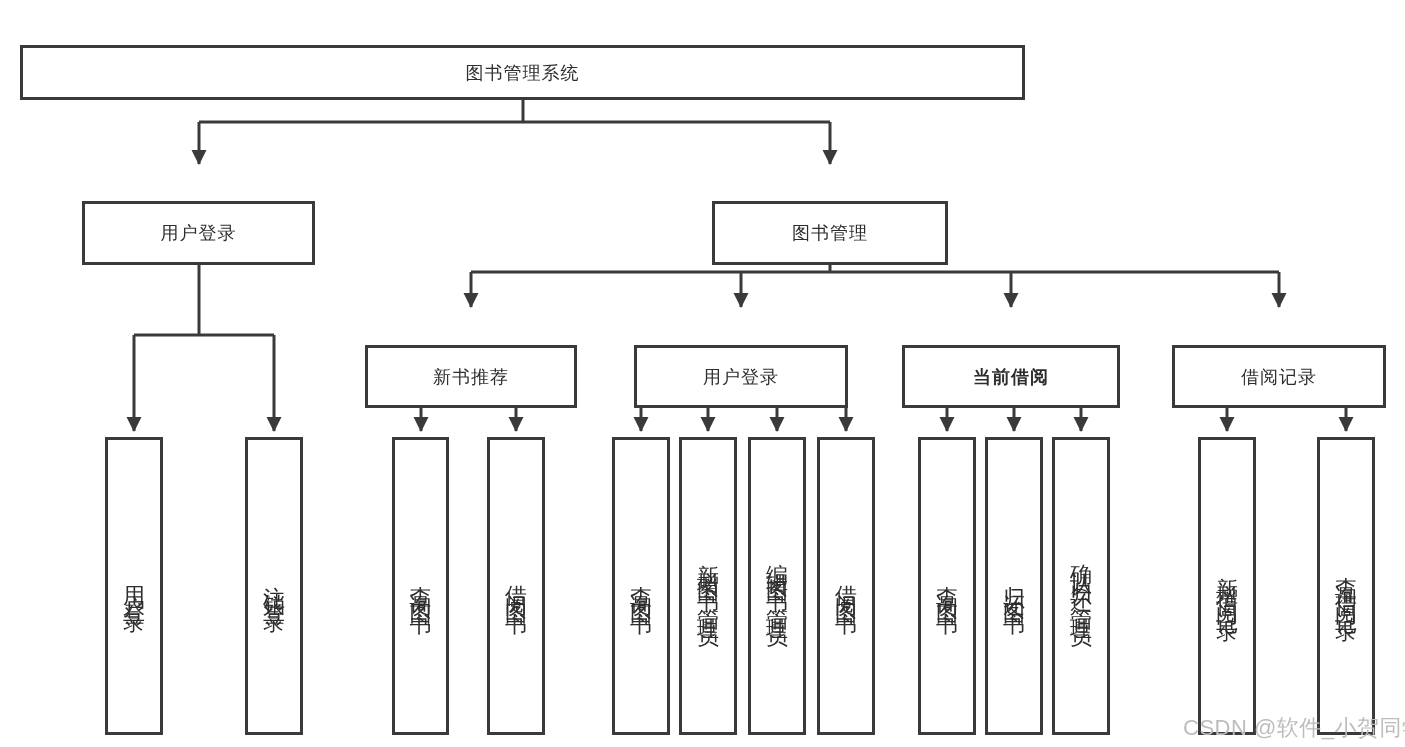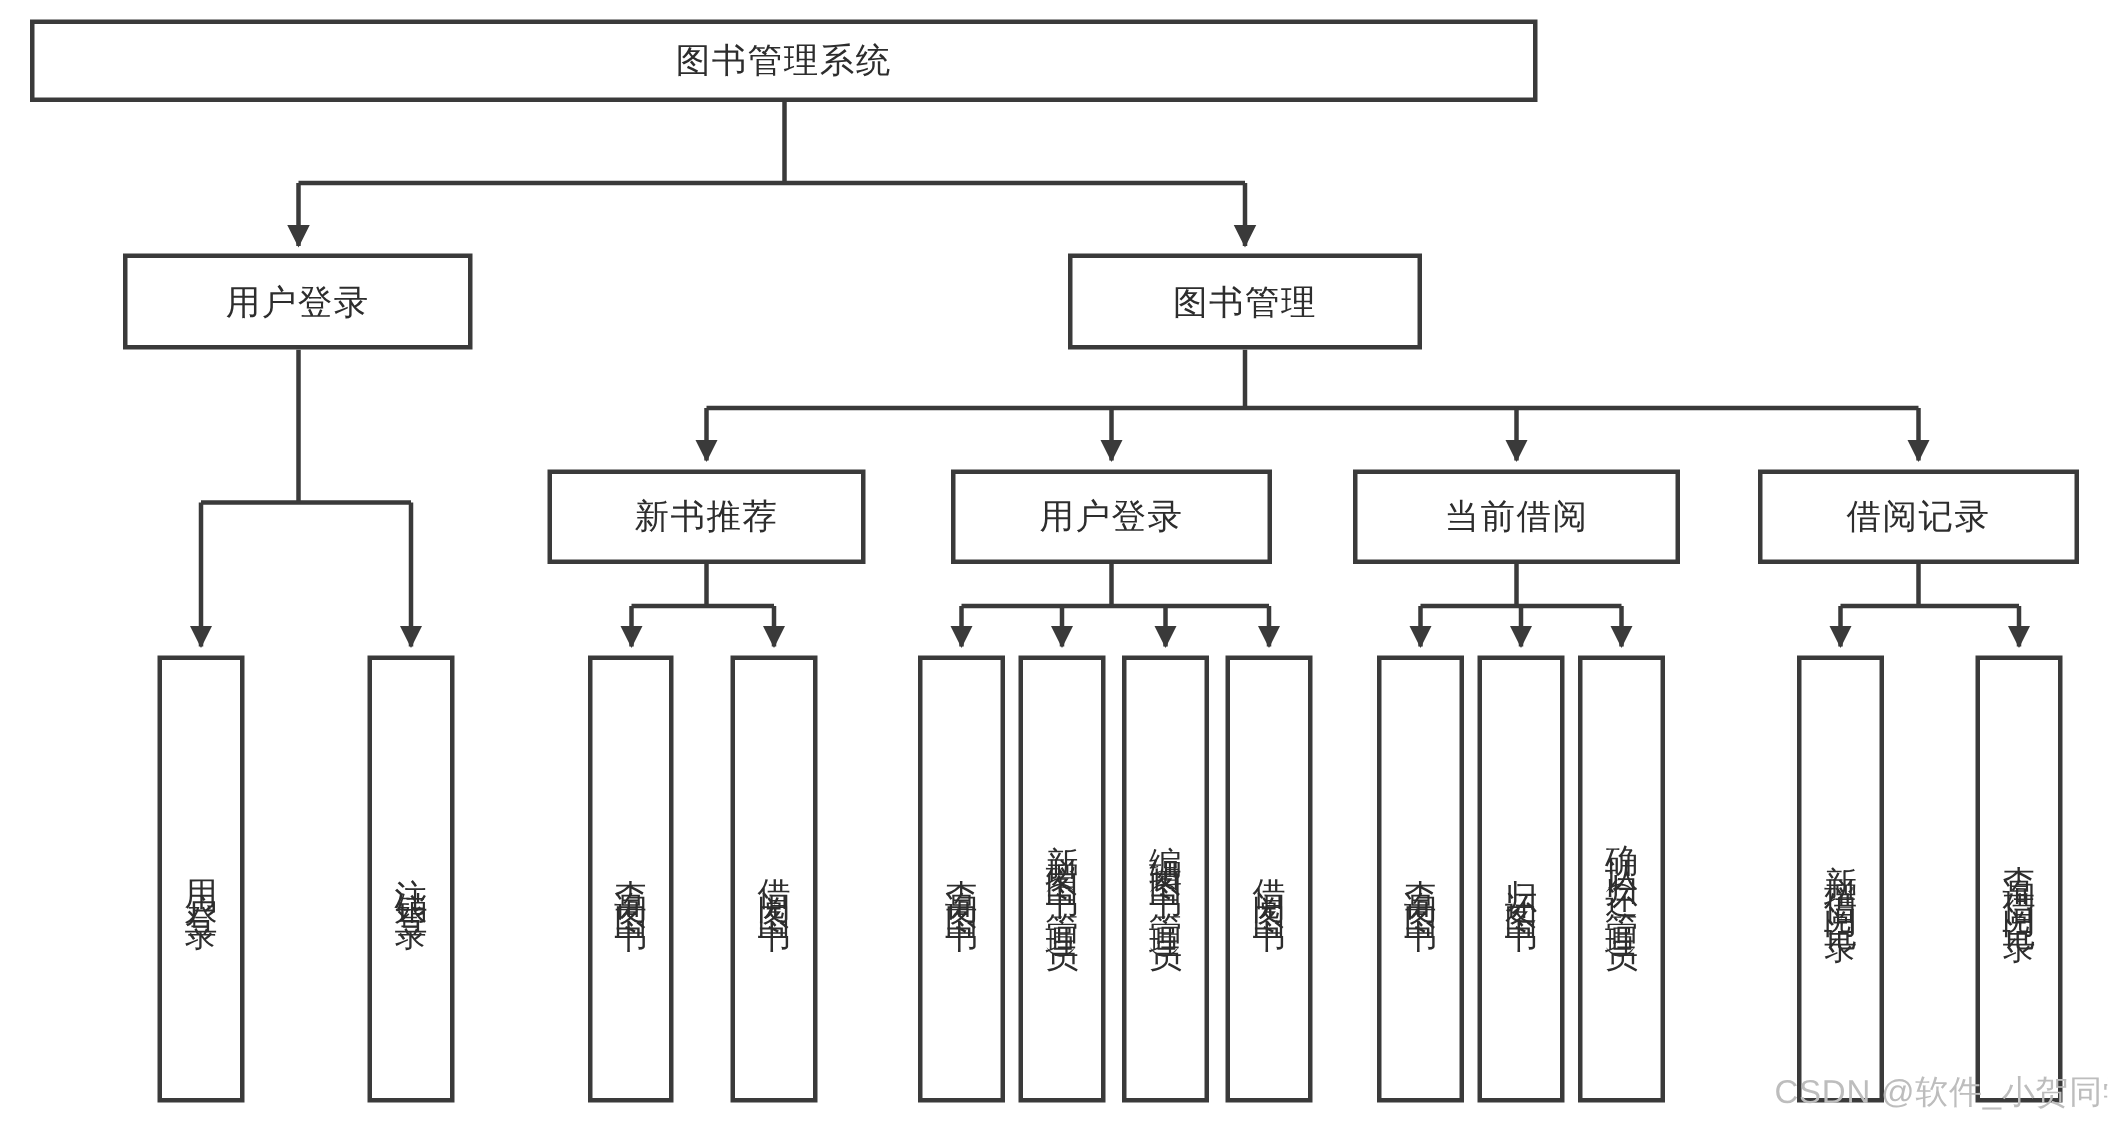--- a/index.html
+++ b/index.html
@@ -21,37 +21,37 @@
     position: absolute;
     box-sizing: border-box;
     border: 3px solid #3a3a3a;
     background: #ffffff;
     display: flex;
     align-items: center;
     justify-content: center;
     color: #2d2d2d;
     z-index: 2;
   }
-  .hbox { font-size: 23px; letter-spacing: 1px; white-space: nowrap; }
+  .hbox { font-size: 18px; letter-spacing: 1px; white-space: nowrap; margin-top: 32px; }
   .vbox span {
     writing-mode: vertical-rl;
     font-size: 22px;
     letter-spacing: 9px;
     line-height: 1;
     white-space: nowrap;
   }
   
   .n-root   { left: 20px;  top: 13px;  width: 1005px; height: 55px; }
   
   .n-login  { left: 82px;  top: 169px; width: 233px;  height: 64px; }
   .n-mgmt   { left: 712px; top: 169px; width: 236px;  height: 64px; }
   
   .n-new    { left: 365px;  top: 313px; width: 212px; height: 63px; }
   .n-borrow { left: 634px;  top: 313px; width: 214px; height: 63px; }
-  .n-cur    { left: 902px;  top: 313px; width: 218px; height: 63px; }
+  .n-cur    { left: 902px;  top: 313px; width: 218px; height: 63px; font-weight: bold; }
   .n-rec    { left: 1172px; top: 313px; width: 214px; height: 63px; }
   
   .leaf { top: 437px; width: 58px; height: 298px; }
   .l-g1a { left: 105px; }  .l-g1b { left: 245px; }
   .l-g2a { left: 392px; width: 57px; }  .l-g2b { left: 487px; }
   .l-g3a { left: 612px; }  .l-g3b { left: 679px; }
   .l-g3c { left: 748px; }  .l-g3d { left: 817px; }
   .l-g4a { left: 918px; }  .l-g4b { left: 985px; }  .l-g4c { left: 1052px; }
   .l-g5a { left: 1198px; } .l-g5b { left: 1317px; }
   .watermark {

